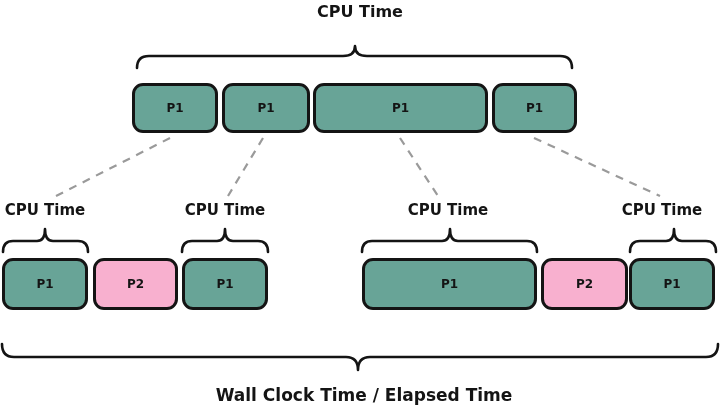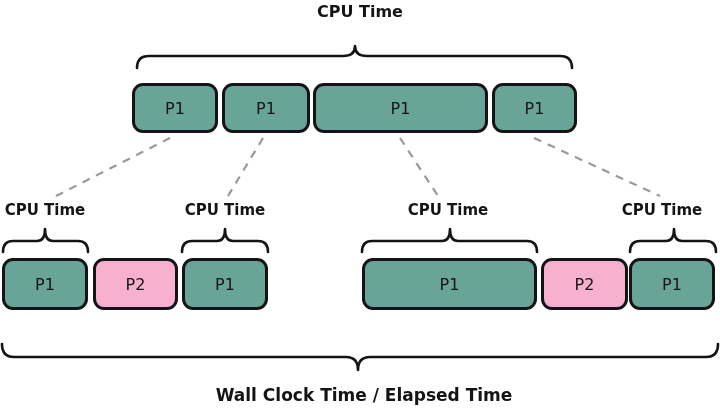--- a/index.html
+++ b/index.html
@@ -33,22 +33,22 @@
     stroke-linecap: butt;
   }
   .box {
     position: absolute;
     box-sizing: border-box;
     border: 3px solid #141414;
     border-radius: 11px;
     display: flex;
     align-items: center;
     justify-content: center;
-    font-size: 16px;
-    font-weight: 400;
+    font-size: 12px;
+    font-weight: 700;
     color: #141414;
   }
   .lbl {
     position: absolute;
     font-size: 15px;
     font-weight: 600;
     text-align: center;
     white-space: nowrap;
     color: #141414;
   }

